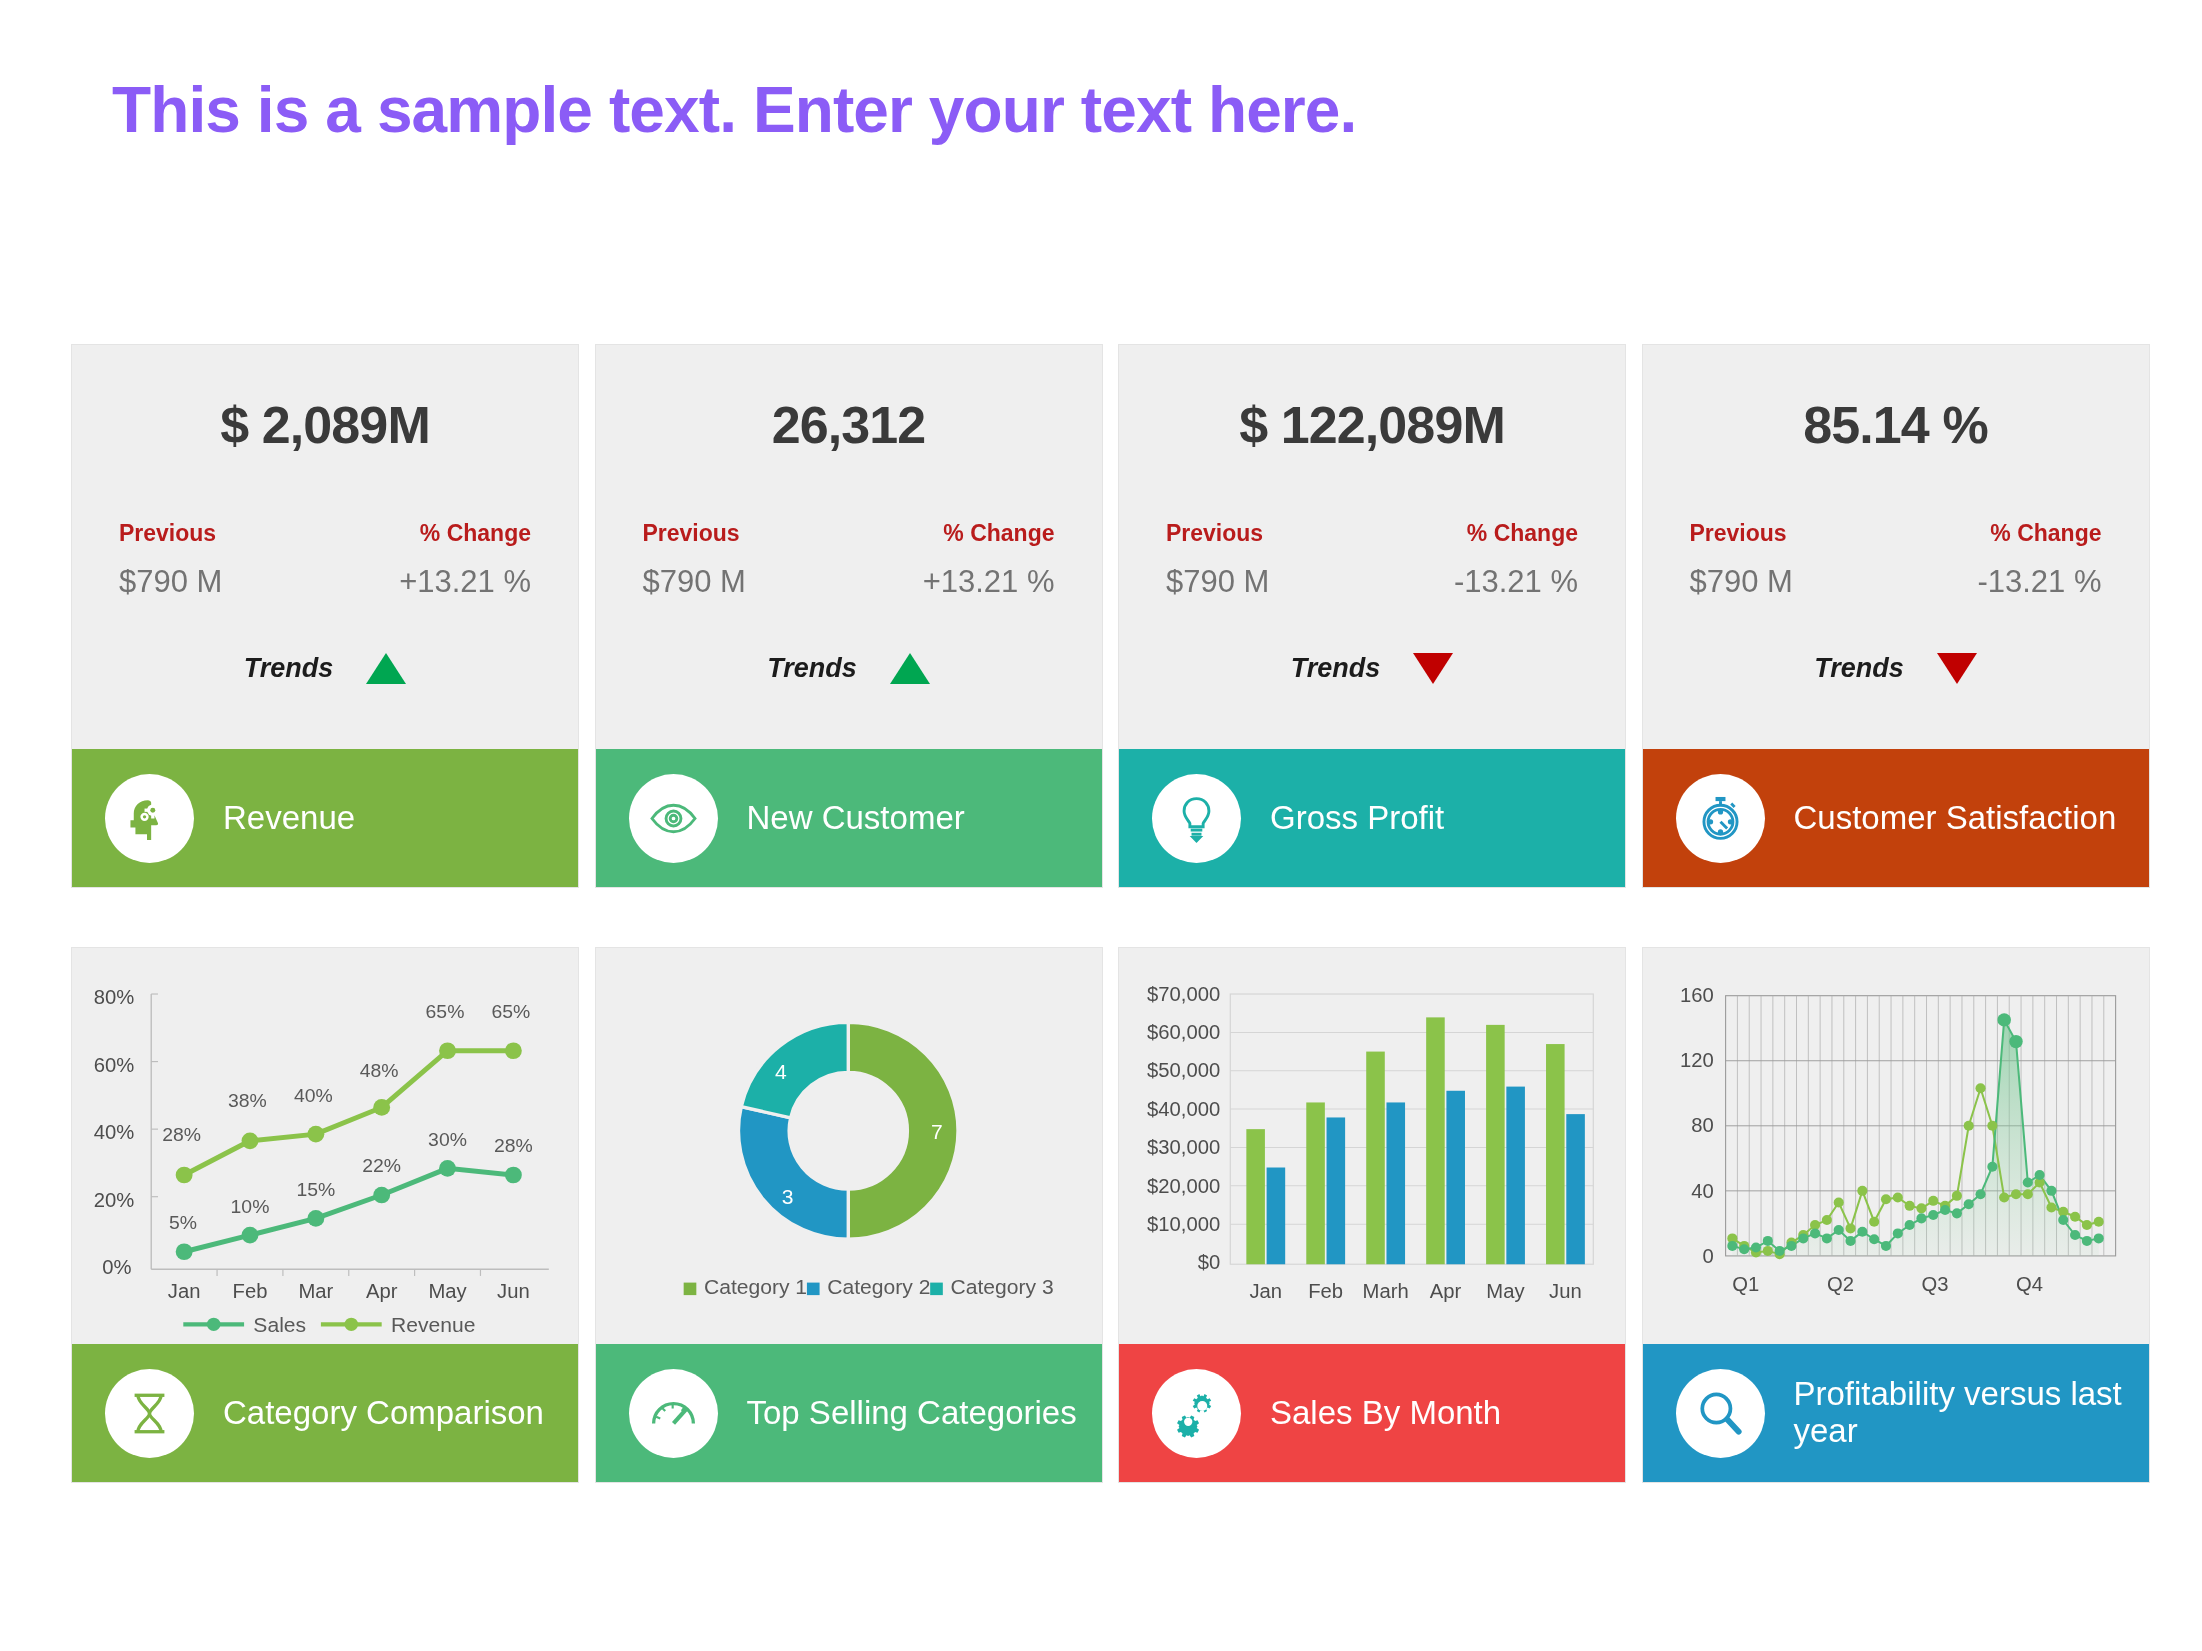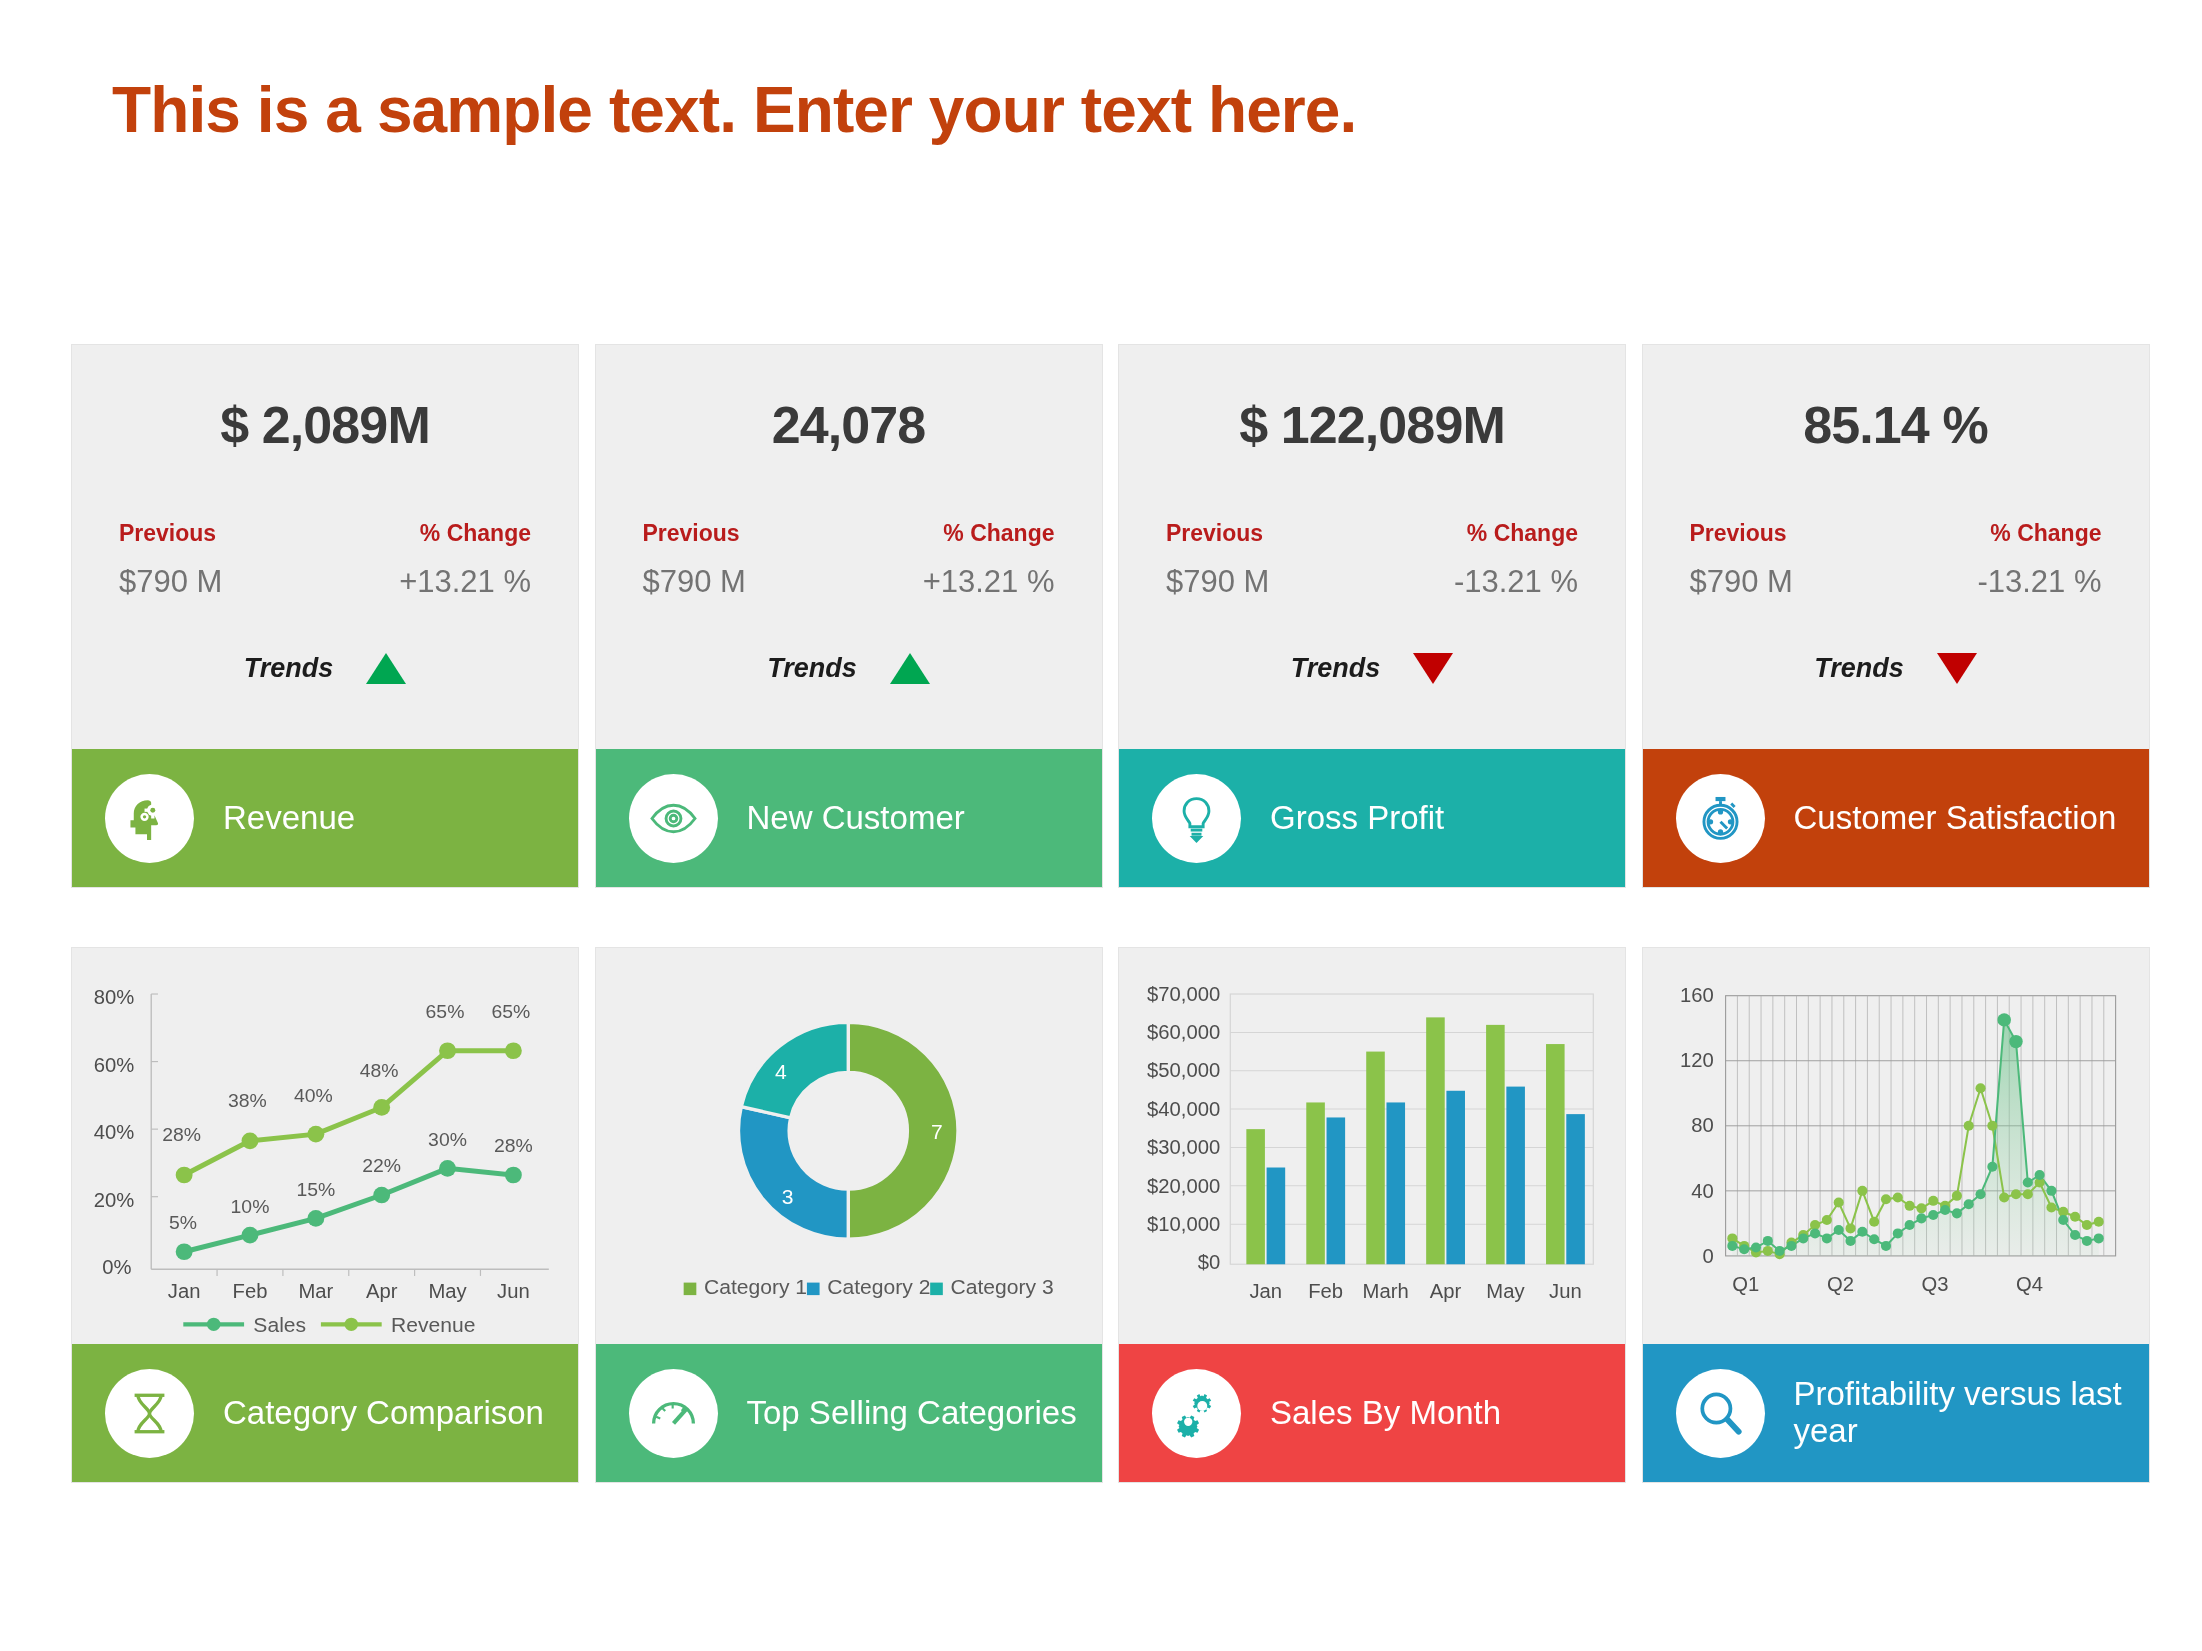--- a/index.html
+++ b/index.html
@@ -9,21 +9,21 @@
     font-family:"Liberation Sans", sans-serif;
     color:#333;
     overflow:hidden;
     position:relative;
   }
   .page-title{
     position:absolute;
     left:112px; top:73px;
     font-size:64px;
     font-weight:bold;
-    color:#c2410c;
+    color:#8b5cf6;
     letter-spacing:-0.9px;
     white-space:nowrap;
   }
 
   
   .grid{
     position:absolute;
     left:71px; top:344px;
     width:2082px;
   }
@@ -175,21 +175,21 @@
                 </g>
           </g>
             </svg>
         </span>
         <span class="footer-label">Revenue</span>
       </div>
     </div>
 
     <div class="card">
       <div class="kpi-body">
-        <div class="kpi-value">24,078</div>
+        <div class="kpi-value">26,312</div>
         <div class="kpi-table">
           <div class="kpi-col">
             <div class="kpi-head">Previous</div>
             <div class="kpi-sub">$790 M</div>
           </div>
           <div class="kpi-col right">
             <div class="kpi-head">% Change</div>
             <div class="kpi-sub">+13.21 %</div>
           </div>
         </div>

